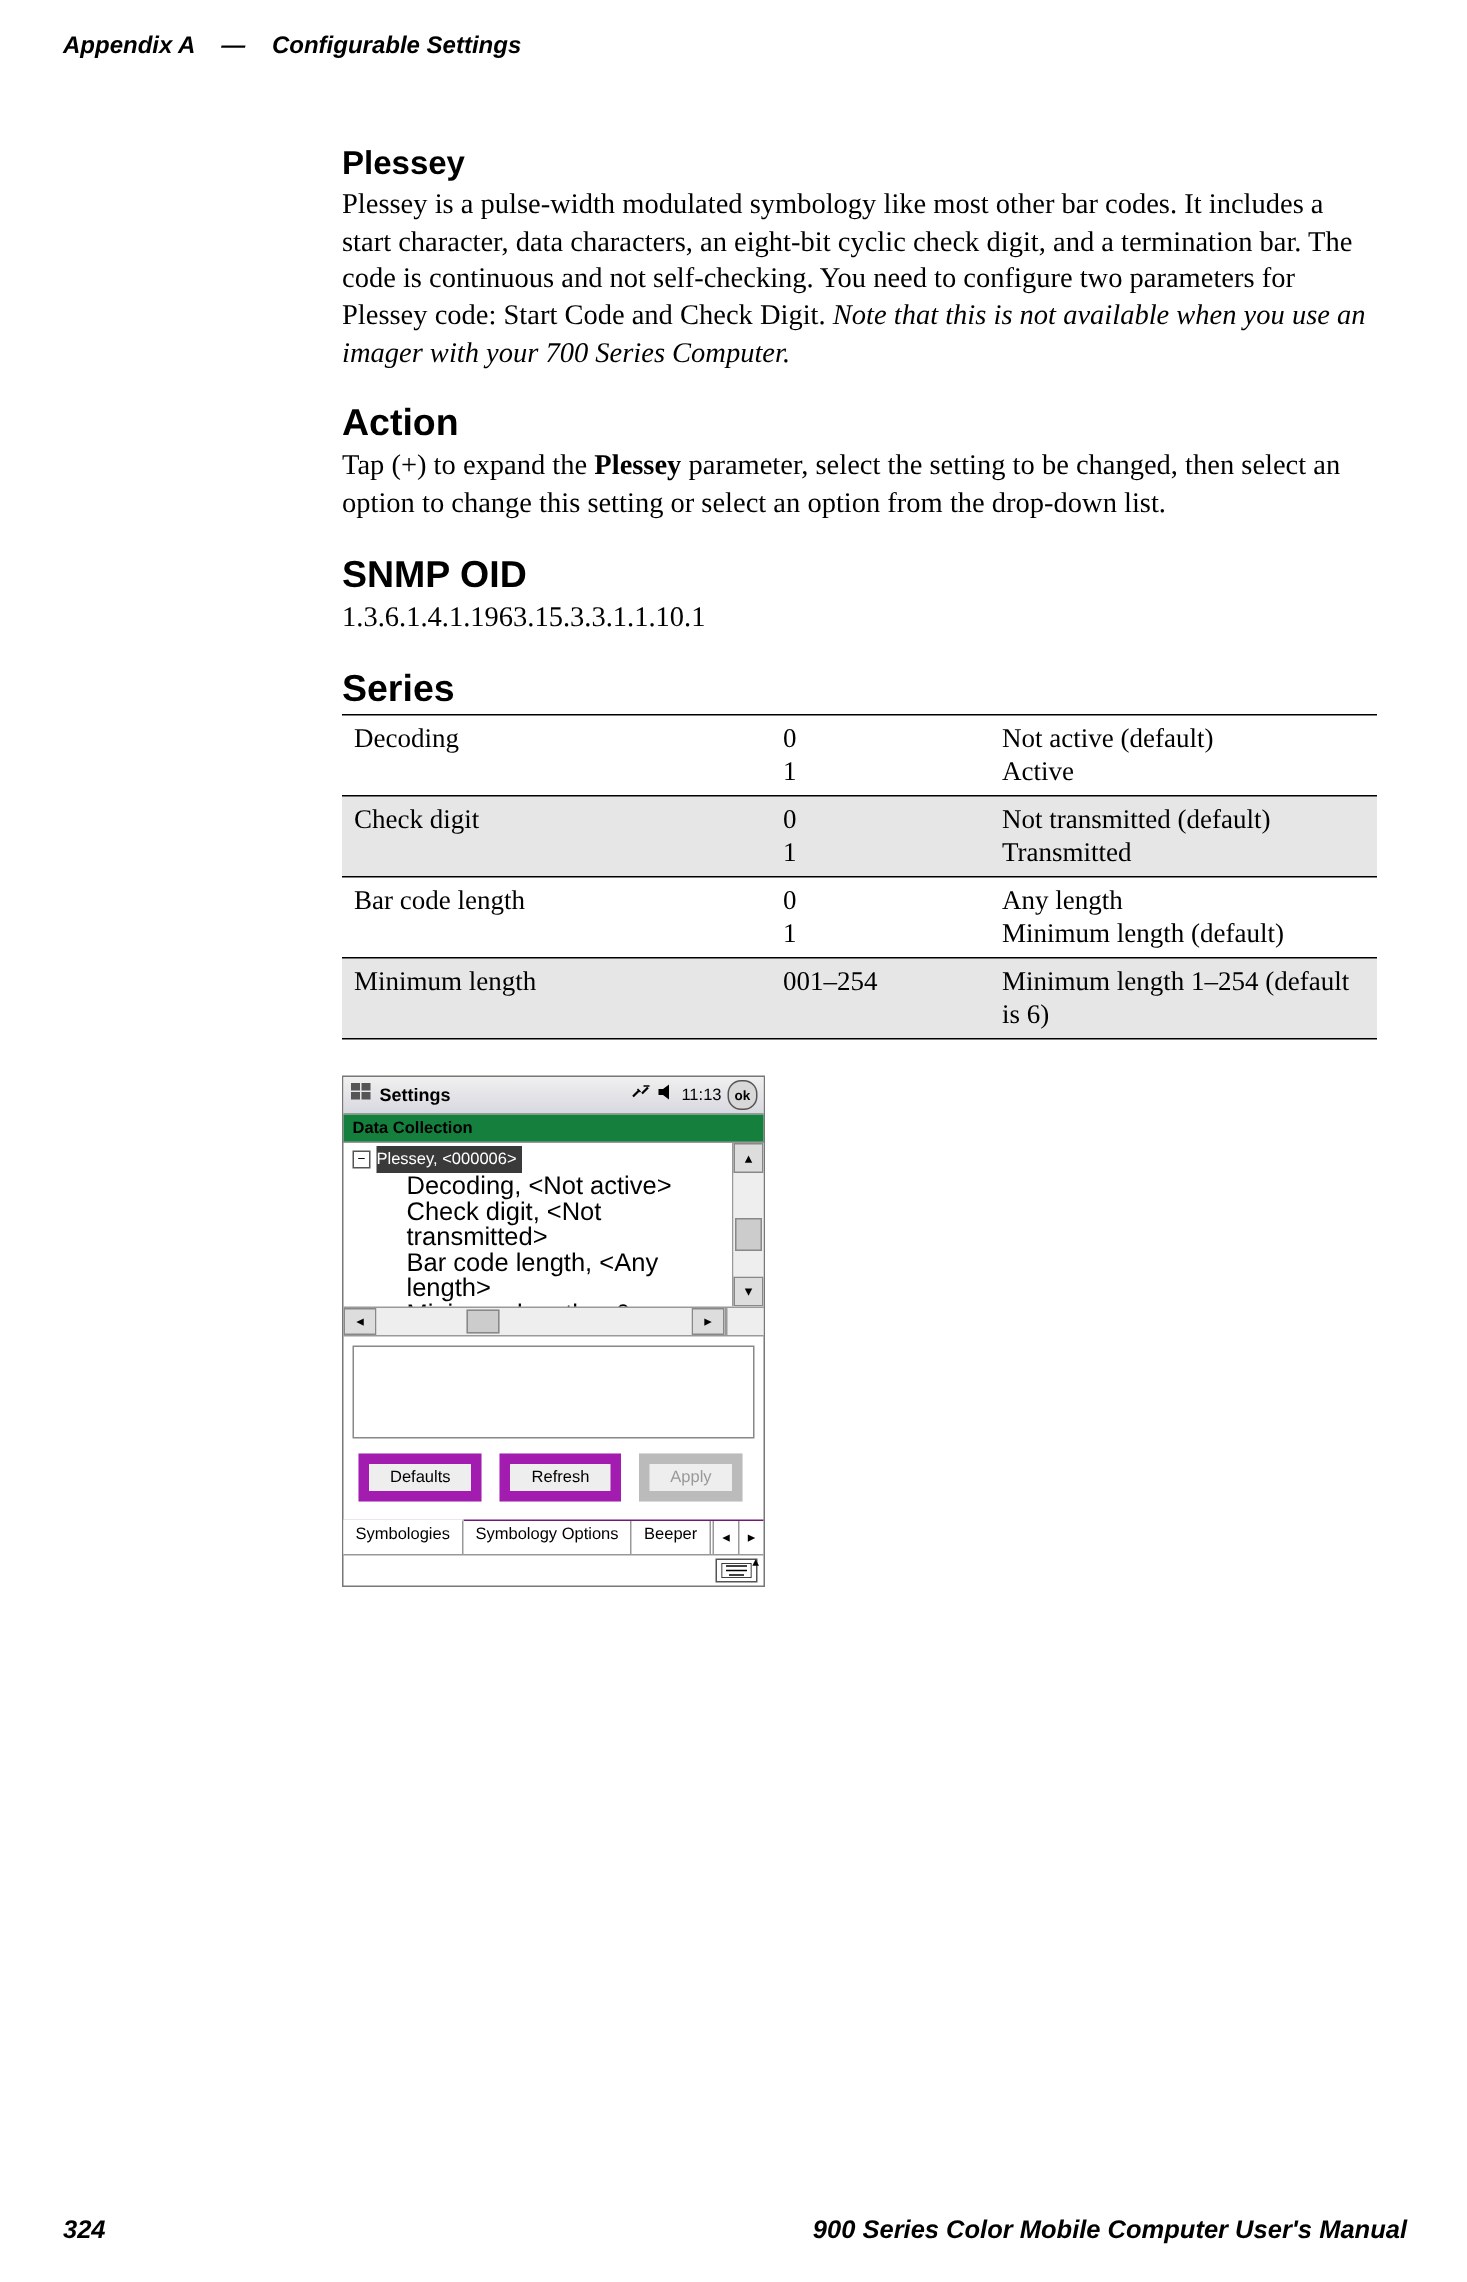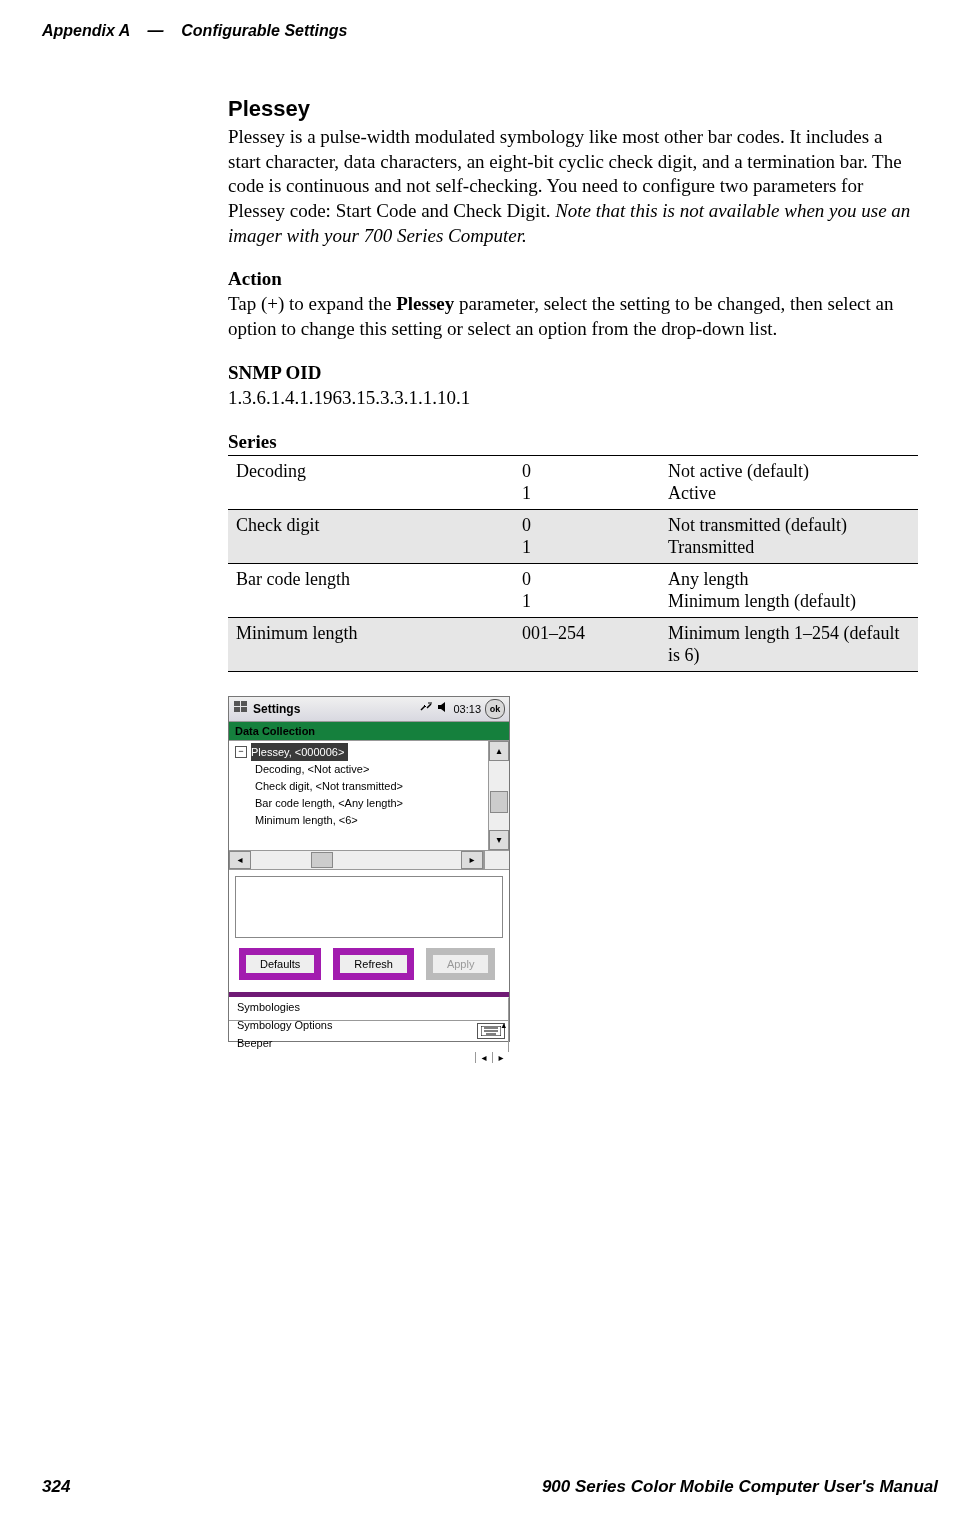--- a/index.html
+++ b/index.html
@@ -28,23 +28,23 @@
     margin-left: 186px;
     width: 690px;
   }
   .h-plessey {
     font-family: Arial, Helvetica, sans-serif;
     font-weight: 900;
     font-size: 22px;
     margin: 0 0 3px 0;
   }
   .h-sub {
-    font-family: Liberation Serif, serif;
+    font-family: Liberation Sans, sans-serif;
     font-weight: 900;
-    font-size: 19px;
+    font-size: 25px;
     margin: 20px 0 2px 0;
   }
   .body-text {
     font-size: 19px;
     line-height: 1.3;
     margin: 0 0 4px 0;
   }
   .italic { font-style: italic; }
   .bold { font-weight: bold; }
   .oid {
@@ -127,21 +127,21 @@
     align-items: center;
     height: 18px;
     font-size: 11px;
   }
   .tree-row.sel { background: #3a3a3a; color: #fff; display: inline-flex; padding-right: 4px; }
   .expander {
     width: 10px; height: 10px; border: 1px solid #555;
     display: inline-flex; align-items: center; justify-content: center;
     font-size: 9px; margin-right: 4px; line-height: 1;
   }
-  .tree-child { margin-left: 20px; font-size: 11px; line-height: 17px; }
+  .tree-child { margin-left: 36px; font-size: 17px; line-height: 17px; }
   .tree-dotted { color: #000; }
   .ss-vscroll {
     position: absolute; right: 0; top: 0; bottom: 0; width: 20px;
     background: #eee; border-left: 1px solid #999;
     display: flex; flex-direction: column;
   }
   .ss-vscroll .arrow {
     height: 18px; border: 1px solid #888; margin: 0; background: #ddd;
     display: flex; align-items: center; justify-content: center; font-size: 10px;
   }
@@ -162,23 +162,22 @@
   }
   .ss-btnrow {
     display: flex; gap: 12px; padding: 4px 10px 12px 10px;
   }
   .ss-btn {
     border: 7px solid #a21caf; padding: 3px 14px; font-size: 11px;
     background: #eee; text-align: center;
   }
   .ss-btn.disabled { color: #999; border-color: #bbb; }
   .ss-tabs {
-    display: flex; border-top: 6px solid #701a75; height: 22px; font-size: 11px;
+    display: flex; border-top: 1px solid #701a75; height: 22px; font-size: 11px;
     align-items: stretch;
-    flex-direction: column;
   }
   .ss-tab {
     padding: 3px 8px; border-right: 1px solid #999;
   }
   .ss-tab.active { background: #fff; border-top: 1px solid #fff; margin-top: -1px; }
   .ss-tabnav {
     margin-left: auto; display: flex;
   }
   .ss-tabnav .a {
     width: 16px; border-left: 1px solid #999; display: flex; align-items: center; justify-content: center; font-size: 10px;
@@ -291,21 +290,21 @@
           <svg width="14" height="14" viewBox="0 0 14 14">
               <path d="M2 10 L6 6 M8 8 L12 4" stroke="#000" stroke-width="1.5"></path>
               <path d="M5 5 L7 7 M9 3 L13 3" stroke="#000" stroke-width="1"></path>
             </svg>
         </span>
         <span>
           <svg width="12" height="12" viewBox="0 0 12 12">
               <path d="M1 4 L4 4 L8 1 L8 11 L4 8 L1 8 Z" fill="#000"></path>
             </svg>
         </span>
-        <span class="time">03:13</span>
+        <span class="time">11:13</span>
         <span class="ss-okbtn">ok</span>
       </div>
       <div class="ss-sub">Data Collection</div>
       <div class="ss-tree">
         <div class="tree-row">
           <span class="expander">−</span>
           <span class="tree-row sel">Plessey, &lt;000006&gt;</span>
         </div>
         <div class="tree-child tree-dotted">Decoding, &lt;Not active&gt;</div>
         <div class="tree-child tree-dotted">Check digit, &lt;Not transmitted&gt;</div>

